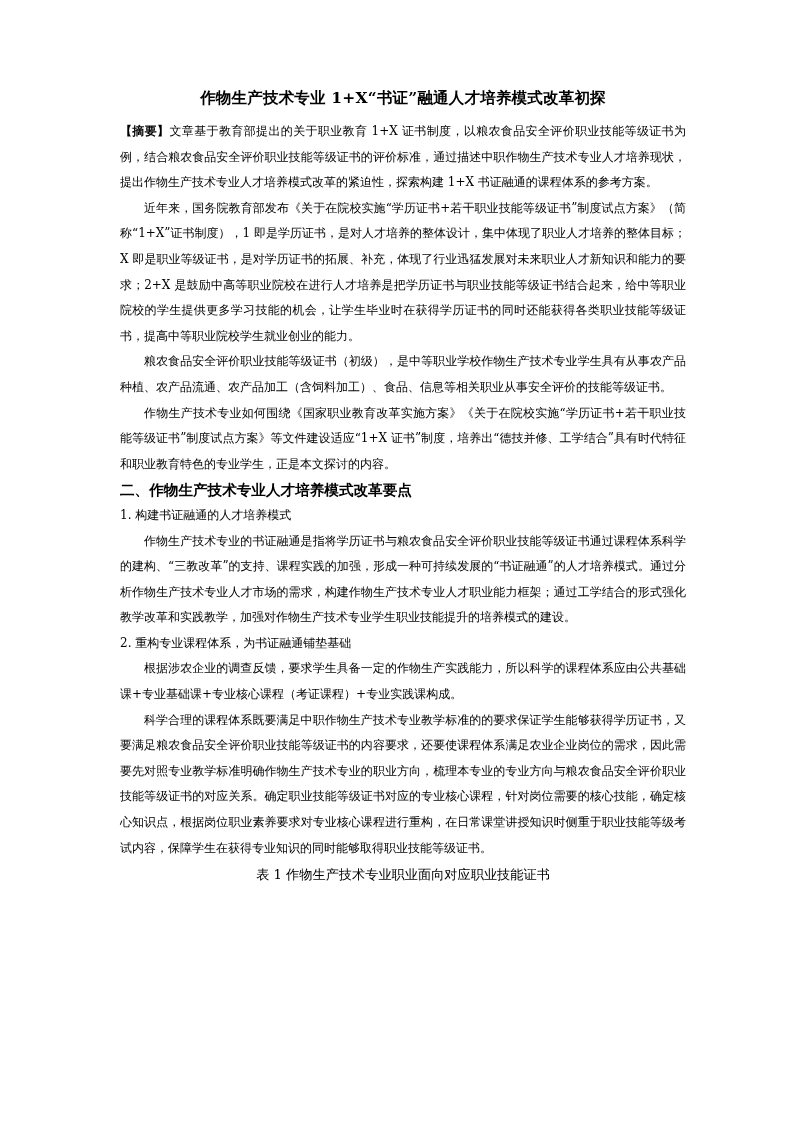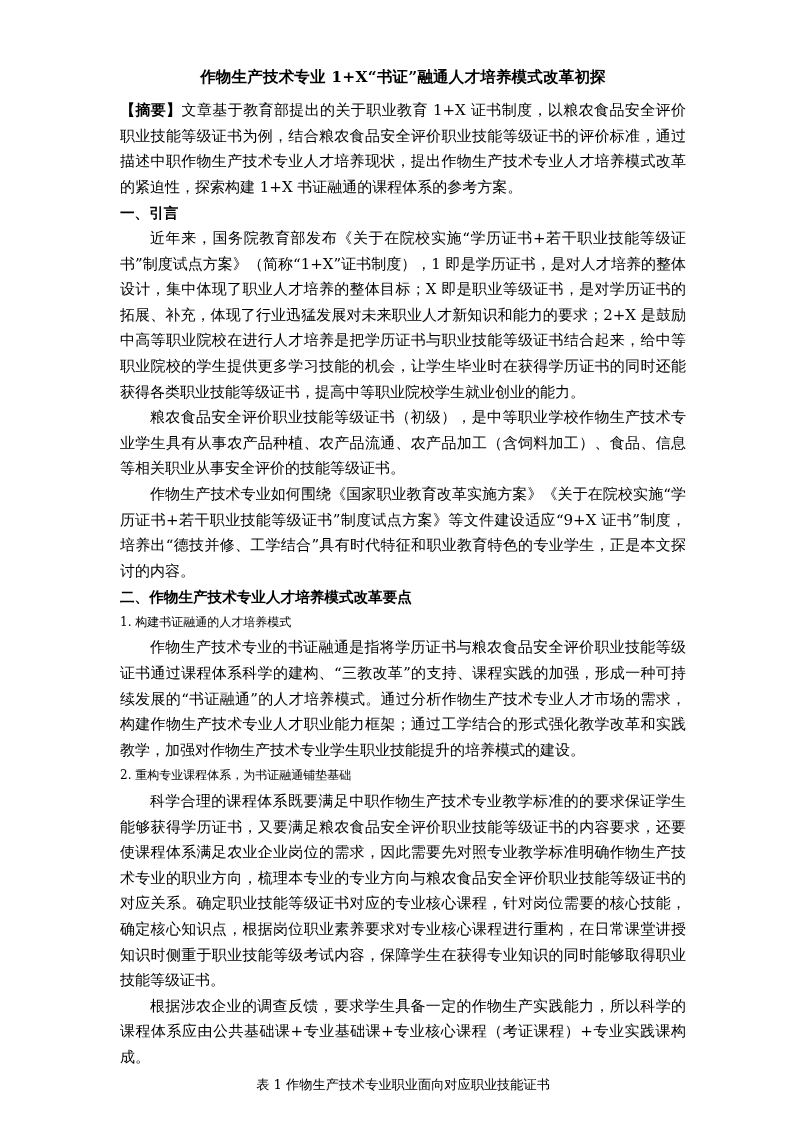--- a/index.html
+++ b/index.html
@@ -12,32 +12,32 @@
     height: 1122px;
     font-family: "DejaVu Serif", "Liberation Serif", serif;
     color: #000000;
     overflow: hidden;
   }
   .page {
     position: relative;
     width: 793px;
     height: 1122px;
     box-sizing: border-box;
-    padding: 64px 107px 0 120px;
+    padding: 85px 107px 0 120px;
   }
   .doc-title {
     font-family: "DejaVu Serif", "Liberation Serif", serif;
     font-size: 15.5px;
     line-height: 26px;
     text-align: center;
     margin: 0 0 8px 0;
     letter-spacing: 0.2px;
   }
   .para {
-    font-size: 15px;
+    font-size: 12px;
     line-height: 25.6px;
     margin: 0;
     text-align: justify;
     text-justify: inter-ideograph;
     letter-spacing: 0px;
   }
   .para.indent {
     text-indent: 2em;
   }
   .label-bold {
@@ -65,30 +65,29 @@
 </head>
 <body>
 
 <div class="page">
 
   <h1 class="doc-title">作物生产技术专业 1+X“书证”融通人才培养模式改革初探</h1>
 
   <p class="para"><span class="label-bold">【摘要】</span><span>文章基于教育部提出的关于职业教育 1+X 证书制度，以粮农食品安全评价职业技能等级证书为例，结合粮农食品安全评价职业技能等级证书的评价标准，通过描述中职作物生产技术专业人才培养现状，提出作物生产技术专业人才培养模式改革的紧迫性，探索构建 1+X 书证融通的课程体系的参考方案。</span></p>
 
 
-  <p class="heading-num">一、引言</p>
 
   <p class="para indent">近年来，国务院教育部发布《关于在院校实施“学历证书+若干职业技能等级证书”制度试点方案》（简称“1+X”证书制度），1 即是学历证书，是对人才培养的整体设计，集中体现了职业人才培养的整体目标；X 即是职业等级证书，是对学历证书的拓展、补充，体现了行业迅猛发展对未来职业人才新知识和能力的要求；2+X 是鼓励中高等职业院校在进行人才培养是把学历证书与职业技能等级证书结合起来，给中等职业院校的学生提供更多学习技能的机会，让学生毕业时在获得学历证书的同时还能获得各类职业技能等级证书，提高中等职业院校学生就业创业的能力。</p>
   <p class="para indent">粮农食品安全评价职业技能等级证书（初级），是中等职业学校作物生产技术专业学生具有从事农产品种植、农产品流通、农产品加工（含饲料加工）、食品、信息等相关职业从事安全评价的技能等级证书。</p>
-  <p class="para indent">作物生产技术专业如何围绕《国家职业教育改革实施方案》《关于在院校实施“学历证书+若干职业技能等级证书”制度试点方案》等文件建设适应“9+X 证书”制度，培养出“德技并修、工学结合”具有时代特征和职业教育特色的专业学生，正是本文探讨的内容。</p>
+  <p class="para indent">作物生产技术专业如何围绕《国家职业教育改革实施方案》《关于在院校实施“学历证书+若干职业技能等级证书”制度试点方案》等文件建设适应“1+X 证书”制度，培养出“德技并修、工学结合”具有时代特征和职业教育特色的专业学生，正是本文探讨的内容。</p>
 
   <p class="heading-num">二、作物生产技术专业人才培养模式改革要点</p>
 
   <p class="sub-heading">1.  构建书证融通的人才培养模式</p>
   <p class="para indent">作物生产技术专业的书证融通是指将学历证书与粮农食品安全评价职业技能等级证书通过课程体系科学的建构、“三教改革”的支持、课程实践的加强，形成一种可持续发展的“书证融通”的人才培养模式。通过分析作物生产技术专业人才市场的需求，构建作物生产技术专业人才职业能力框架；通过工学结合的形式强化教学改革和实践教学，加强对作物生产技术专业学生职业技能提升的培养模式的建设。</p>
 
   <p class="sub-heading">2.  重构专业课程体系，为书证融通铺垫基础</p>
+  <p class="para indent">根据涉农企业的调查反馈，要求学生具备一定的作物生产实践能力，所以科学的课程体系应由公共基础课+专业基础课+专业核心课程（考证课程）+专业实践课构成。</p>
   <p class="para indent">科学合理的课程体系既要满足中职作物生产技术专业教学标准的的要求保证学生能够获得学历证书，又要满足粮农食品安全评价职业技能等级证书的内容要求，还要使课程体系满足农业企业岗位的需求，因此需要先对照专业教学标准明确作物生产技术专业的职业方向，梳理本专业的专业方向与粮农食品安全评价职业技能等级证书的对应关系。确定职业技能等级证书对应的专业核心课程，针对岗位需要的核心技能，确定核心知识点，根据岗位职业素养要求对专业核心课程进行重构，在日常课堂讲授知识时侧重于职业技能等级考试内容，保障学生在获得专业知识的同时能够取得职业技能等级证书。</p>
-  <p class="para indent">根据涉农企业的调查反馈，要求学生具备一定的作物生产实践能力，所以科学的课程体系应由公共基础课+专业基础课+专业核心课程（考证课程）+专业实践课构成。</p>
 
   <p class="table-caption">表 1  作物生产技术专业职业面向对应职业技能证书</p>
 
 </div>
 
 </body></html>

